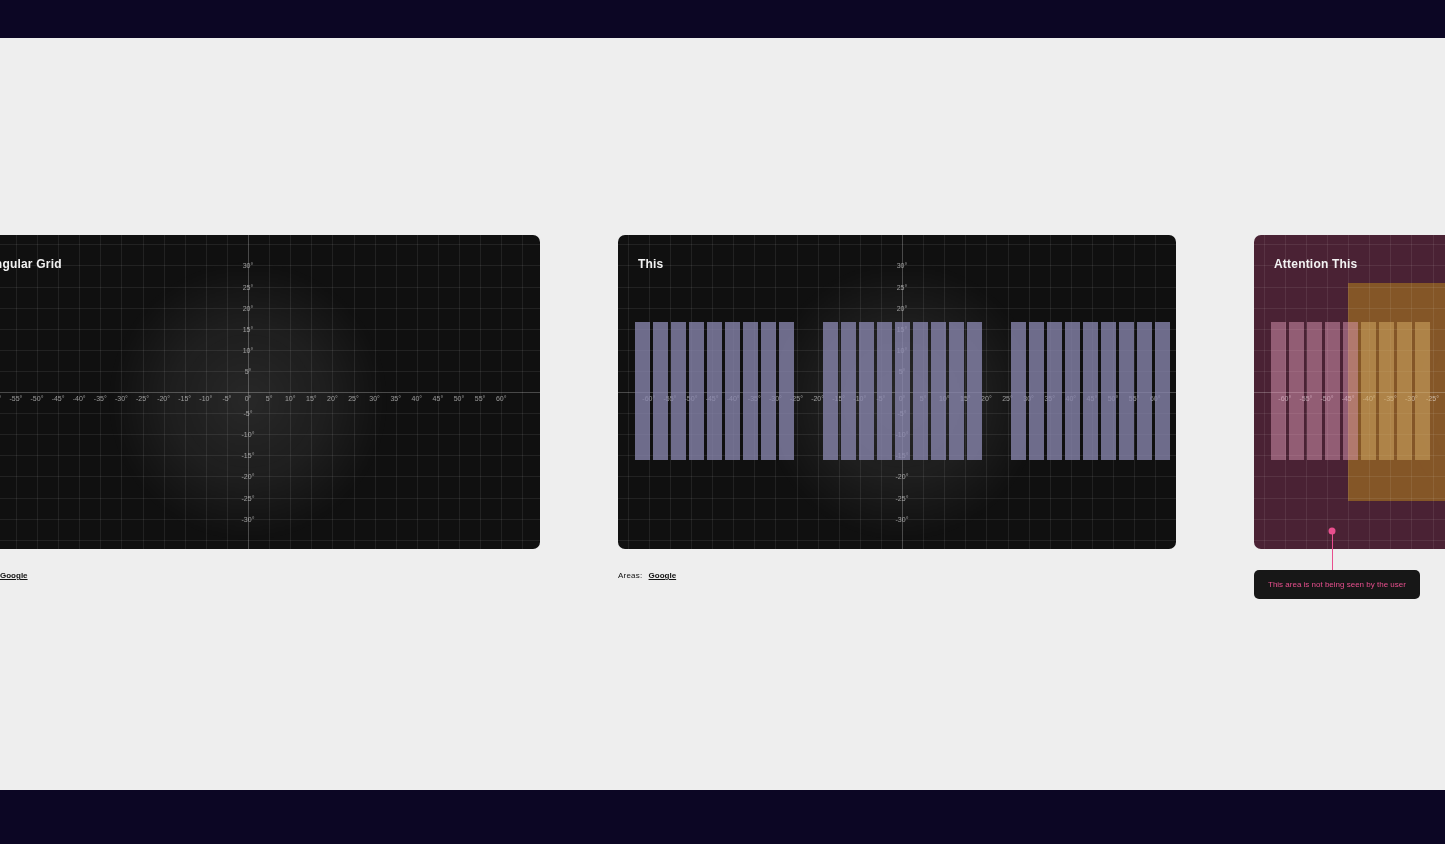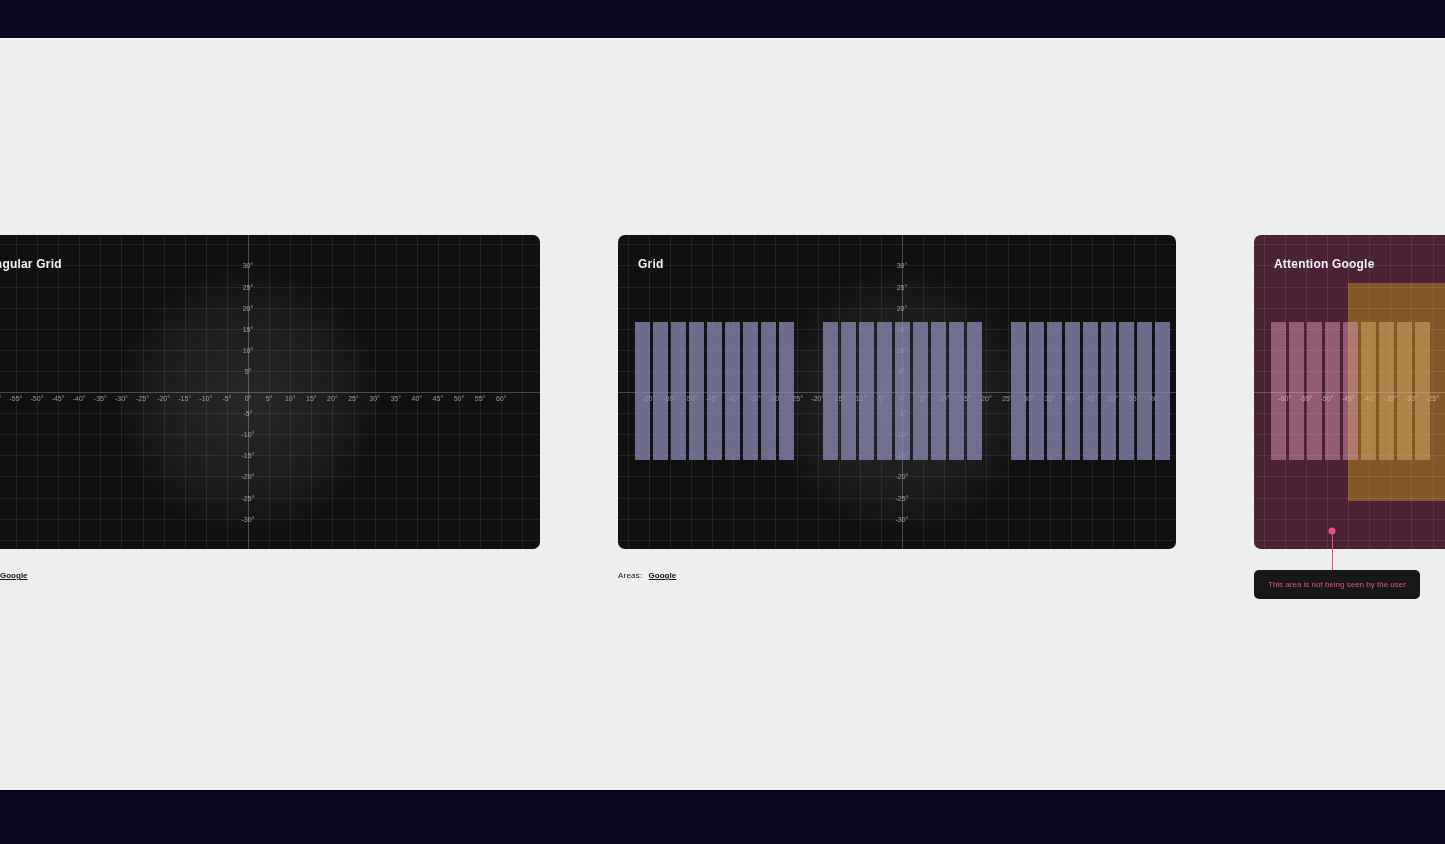--- a/index.html
+++ b/index.html
@@ -253,21 +253,21 @@
         <div class="col" style="left: 392.5px; width: 15px;"></div>
         <div class="col" style="left: 410.5px; width: 15px;"></div>
         <div class="col" style="left: 428.5px; width: 15px;"></div>
         <div class="col" style="left: 446.5px; width: 15px;"></div>
         <div class="col" style="left: 464.5px; width: 15px;"></div>
         <div class="col" style="left: 482.5px; width: 15px;"></div>
         <div class="col" style="left: 500.5px; width: 15px;"></div>
         <div class="col" style="left: 518.5px; width: 15px;"></div>
         <div class="col" style="left: 536.5px; width: 15px;"></div>
       </div>
-    <div class="title">Grid</div>
+    <div class="title">This</div>
   </div>
   <div class="source" style="left:618px;top:533px">
     <span class="lbl">Areas:</span>
     <span class="link">Google</span>
   </div>
 
   <div class="card attn-card" id="card3" style="left:1254px;top:197px;width:558px;height:314px">
     <div class="halo" style="left:143px;top:25px;width:282px;height:282px"></div>
     <div class="attn-yellow" style="left:94px;top:48px;width:272px;height:218px"></div>
     <div class="grid" id="grid3">
@@ -309,21 +309,21 @@
         <div class="col" style="left: 16.5px; width: 15px;"></div>
         <div class="col" style="left: 34.5px; width: 15px;"></div>
         <div class="col" style="left: 52.5px; width: 15px;"></div>
         <div class="col" style="left: 70.5px; width: 15px;"></div>
         <div class="col" style="left: 88.5px; width: 15px;"></div>
         <div class="col overlap" style="left: 106.5px; width: 15px;"></div>
         <div class="col overlap" style="left: 124.5px; width: 15px;"></div>
         <div class="col overlap" style="left: 142.5px; width: 15px;"></div>
         <div class="col overlap" style="left: 160.5px; width: 15px;"></div>
       </div>
-    <div class="title">Attention Google</div>
+    <div class="title">Attention This</div>
   </div>
   <div class="callout-dot" style="left:1332px;top:493px"></div>
   <div class="callout-line" style="left:1332px;top:493px;height:50px"></div>
   <div class="callout-box" style="left:1254px;top:532px">
     <span>This area is not being seen by the user</span>
   </div>
 
 </div>
 
 </body></html>

